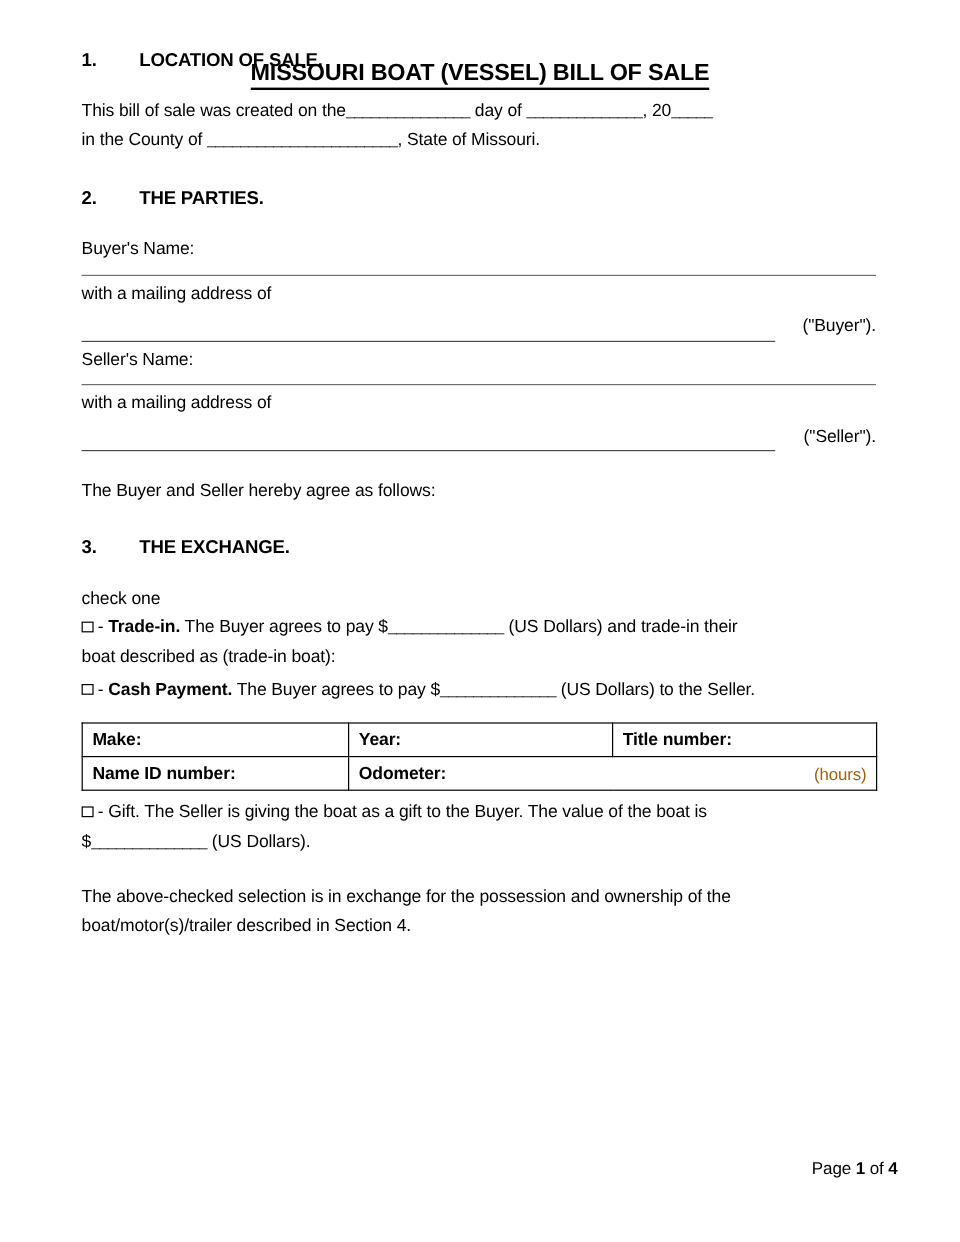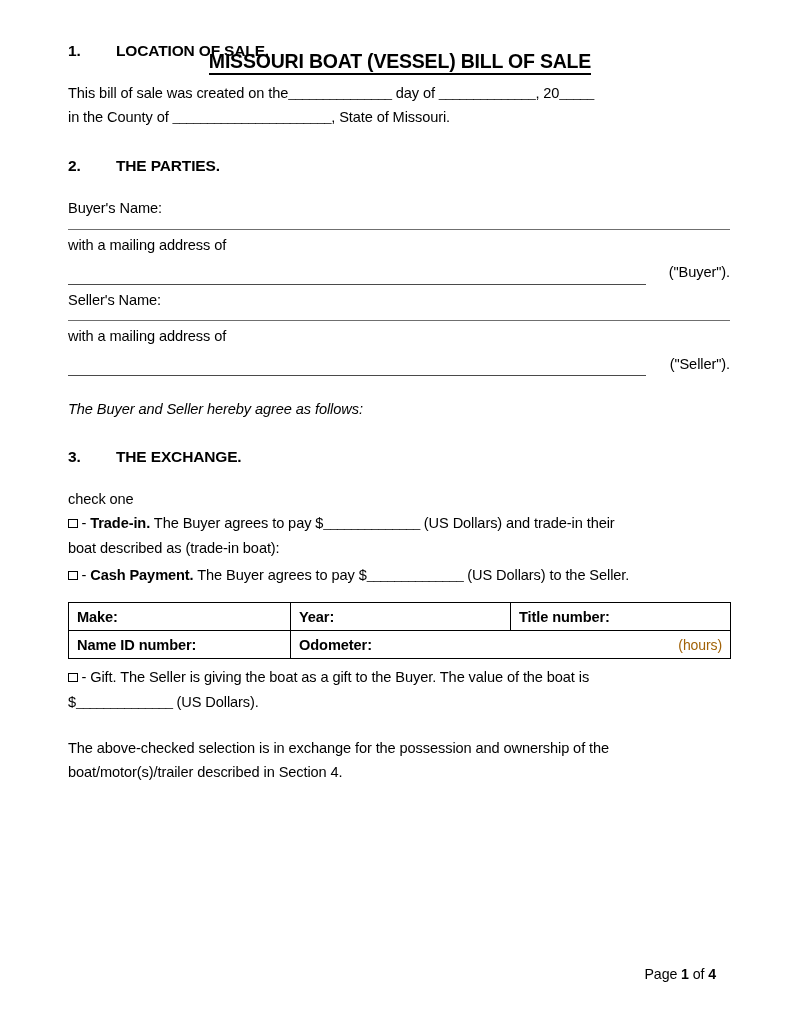--- a/index.html
+++ b/index.html
@@ -126,21 +126,21 @@
   }
   .unit {
     font-weight: normal;
     color: #a16207;
     font-size: 14px;
   }
 
   
   .footer {
     position: absolute;
-    right: 84px;
+    right: 52px;
     top: 966px;
     font-size: 14.2px;
     letter-spacing: -0.1px;
     white-space: nowrap;
   }
 </style>
 </head>
 <body>
 
 <div class="page">
@@ -177,21 +177,21 @@
 
     <div class="para" style="margin-top:4px;">Seller's Name:</div>
     <div class="rule" style="margin-top:8px;"></div>
 
     <div class="para" style="margin-top:4px;">with a mailing address of</div>
     <div class="para" style="margin-top:4px; display:flex; align-items:flex-end; justify-content:space-between;">
       <span class="rule-inline" style="width:578px;"></span>
       <span>("Seller").</span>
     </div>
 
-    <div class="para" style="margin-top:22px;font-style:italic;">The Buyer and Seller hereby agree as follows:</div>
+    <div class="para" style="margin-top:22px;">The Buyer and Seller hereby agree as follows:</div>
 
     <div class="section-head" style="margin-top:26px;">
       <span class="section-num">3.</span>
       <span>THE EXCHANGE.</span>
     </div>
 
     <div class="para" style="margin-top:22px;">check one</div>
 
     <div class="check-line">
       <span class="cbox"></span><span>- </span><span class="b">Trade-in.</span><span> The Buyer agrees to pay $</span><span class="blank">______________</span><span> (US Dollars) and trade-in their</span><br>

